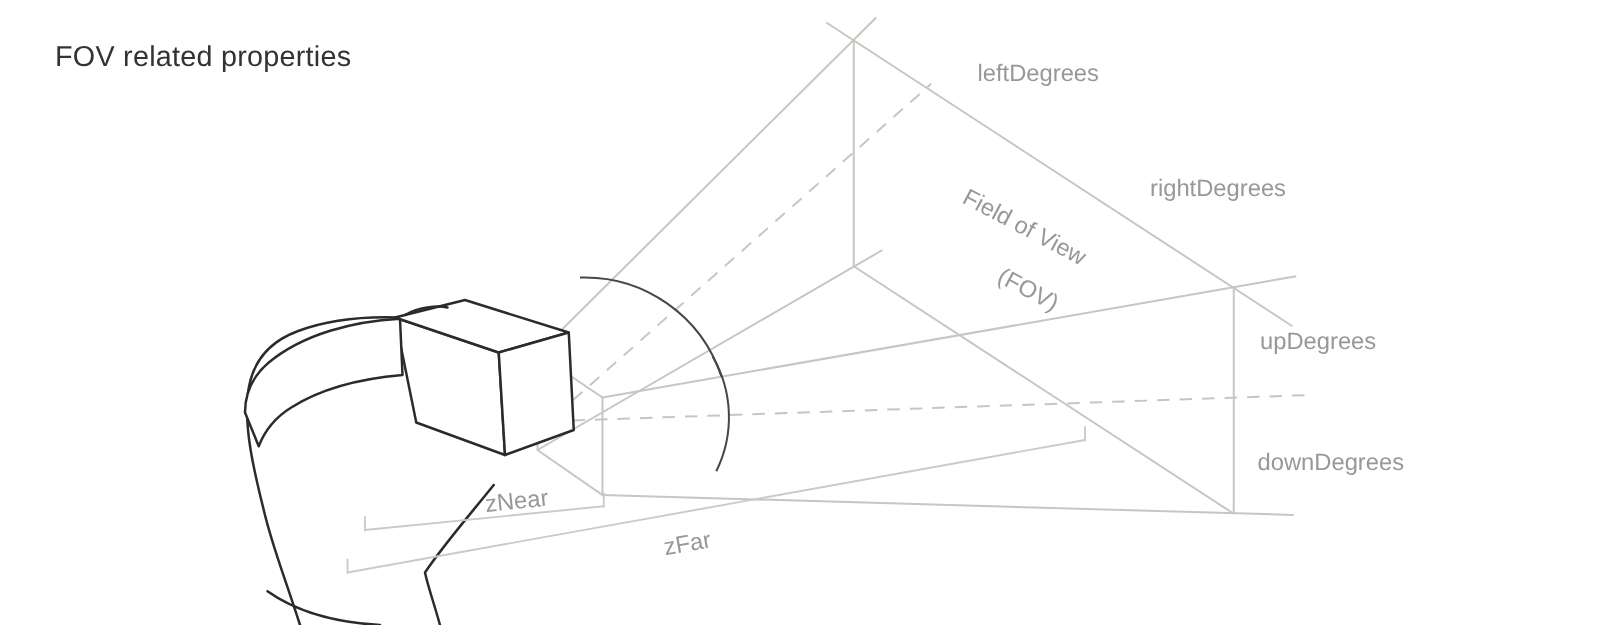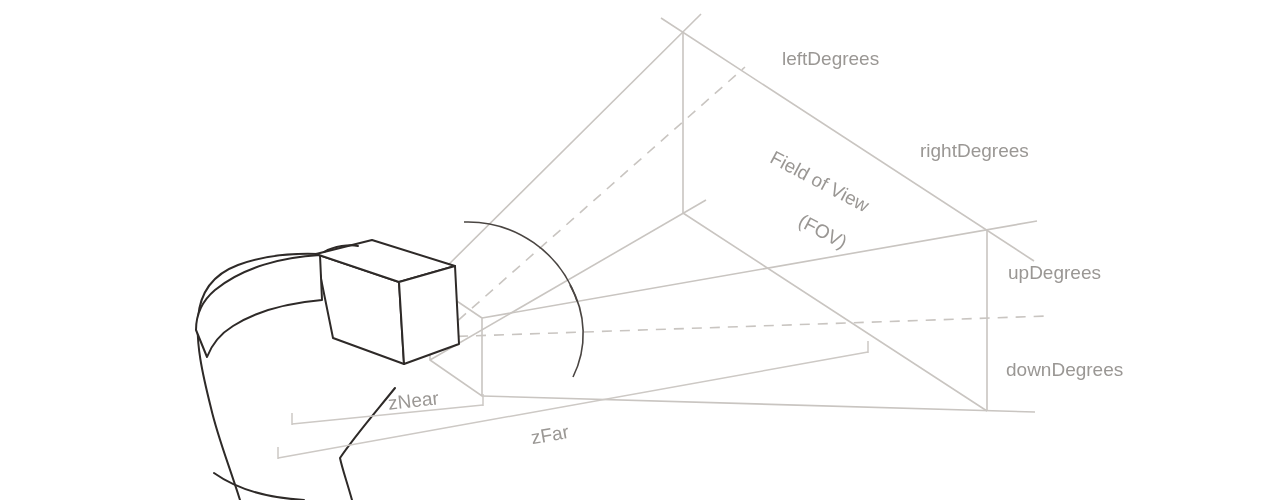--- a/index.html
+++ b/index.html
@@ -64,20 +64,21 @@
     fill: #9a9794;
     font-size: 19px;
     font-family: "Liberation Sans", sans-serif;
   }
 </style>
 </head>
 <body>
 
 <div class="canvas">
 
+  <div class="title">FOV related properties</div>
 
   <svg width="1280" height="500" viewBox="0 0 1280 500">
 
     <g>
 
       <path class="frustum-line" d="M 430 283 L 701 14"></path>
       <path class="frustum-line" d="M 482 318 L 1037 221"></path>
       <path class="frustum-line" d="M 430 360 L 706 200"></path>
       <path class="frustum-line" d="M 482 396 L 1035 412"></path>
 

